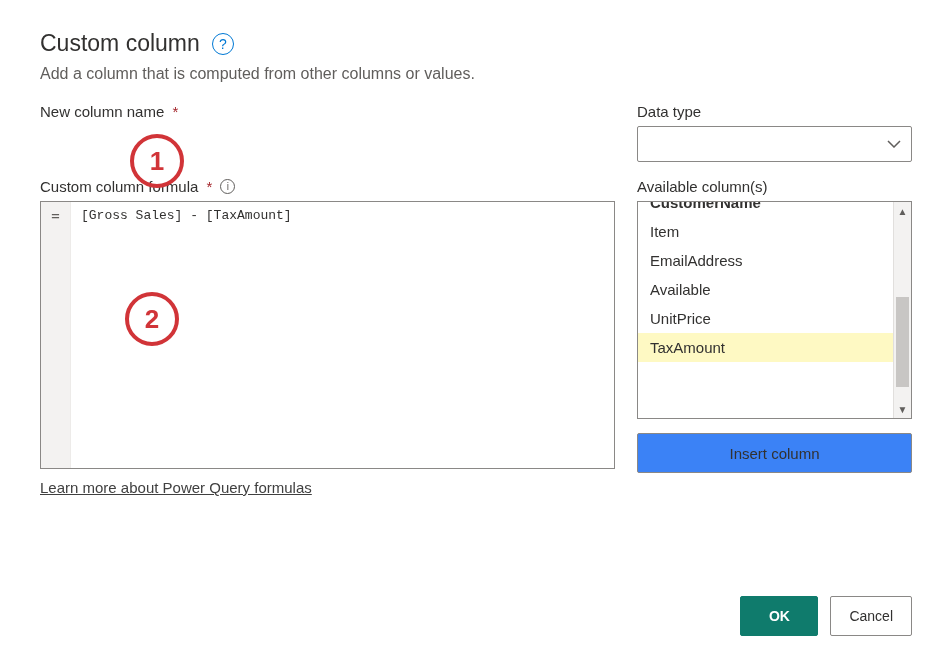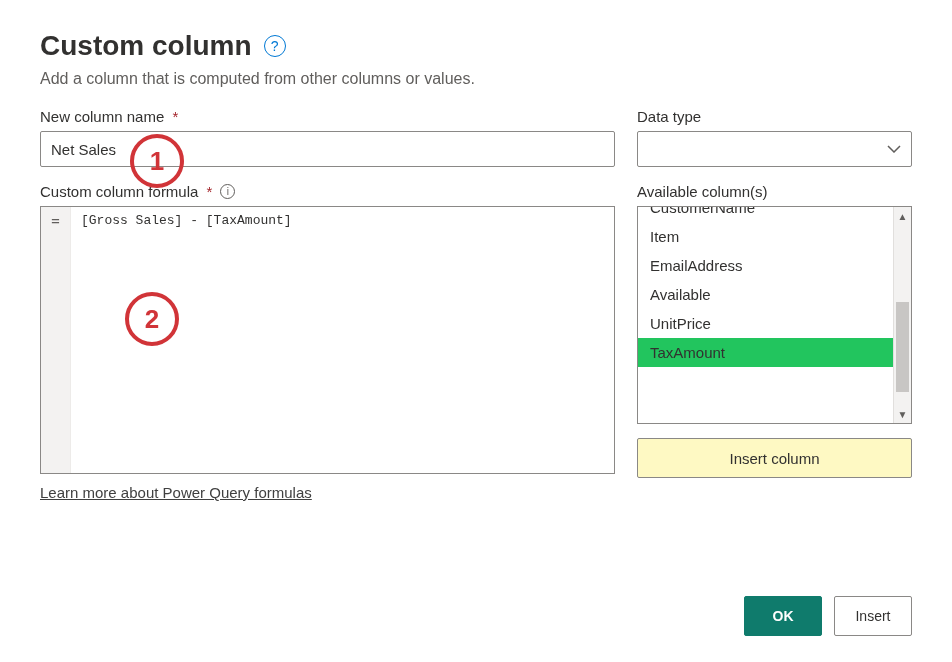--- a/index.html
+++ b/index.html
@@ -16,22 +16,22 @@
       color: #323130;
       position: relative;
     }
     .header-row {
       display: flex;
       align-items: center;
       gap: 12px;
       margin-bottom: 8px;
     }
     .dialog-title {
-      font-size: 28px;
-      font-weight: 700;
+      font-size: 23px;
+      font-weight: 400;
       color: #323130;
     }
     .help-icon {
       width: 22px;
       height: 22px;
       border: 1.5px solid #0078d4;
       border-radius: 50%;
       color: #0078d4;
       font-size: 14px;
       display: flex;
@@ -158,23 +158,24 @@
     }
     .column-item {
       padding: 6px 12px;
       font-size: 15px;
       color: #323130;
       cursor: pointer;
     }
     .column-item.cut {
       padding-top: 0px;
       margin-top: -8px;
+      font-weight: bold;
     }
     .column-item.selected {
-      background: #22c55e;
+      background: #fef9c3;
     }
     .scrollbar {
       width: 18px;
       background: #f3f2f1;
       border-left: 1px solid #e1dfdd;
       position: relative;
     }
     .scroll-arrow-up {
       height: 18px;
       display:flex;
@@ -199,21 +200,21 @@
       display:flex;
       justify-content:center;
       align-items:center;
       font-size: 10px;
       color:#605e5c;
     }
     .insert-button {
       margin-top: 14px;
       height: 40px;
       border: 1px solid #8a8886;
-      background: #fef9c3;
+      background: #3b82f6;
       border-radius: 2px;
       font-size: 15px;
       color: #323130;
       cursor: pointer;
       display:flex;
       align-items:center;
       justify-content:center;
     }
     .learn-link {
       color: #404040;
@@ -285,21 +286,20 @@
   <div class="help-icon">?</div>
 </div>
 <div class="dialog-subtitle">Add a column that is computed from other columns or values.</div>
 
 <div class="top-row">
   <div class="field-group name">
     <div class="field-label">
       <span>New column name</span>
         <span class="required">&nbsp;*</span>
     </div>
-    <input class="text-input" type="text" value="Net Sales" style="">
   </div>
   <div class="field-group type">
     <div class="field-label">Data type</div>
     <div class="select-box">
       <svg class="chevron" viewBox="0 0 14 8">
           <path d="M1 1 L7 7 L13 1" stroke="#605e5c" stroke-width="1.5" fill="none"></path>
         </svg>
     </div>
   </div>
 </div>
@@ -334,17 +334,17 @@
         <div class="scroll-thumb"></div>
         <div class="scroll-arrow-down">▼</div>
       </div>
     </div>
     <div class="insert-button">Insert column</div>
   </div>
 </div>
 
 <div class="footer">
   <div class="btn btn-primary">OK</div>
-  <div class="btn btn-secondary">Insert</div>
+  <div class="btn btn-secondary">Cancel</div>
 </div>
 
 <div class="callout c1">1</div>
 <div class="callout c2">2</div>
 
 </body></html>

